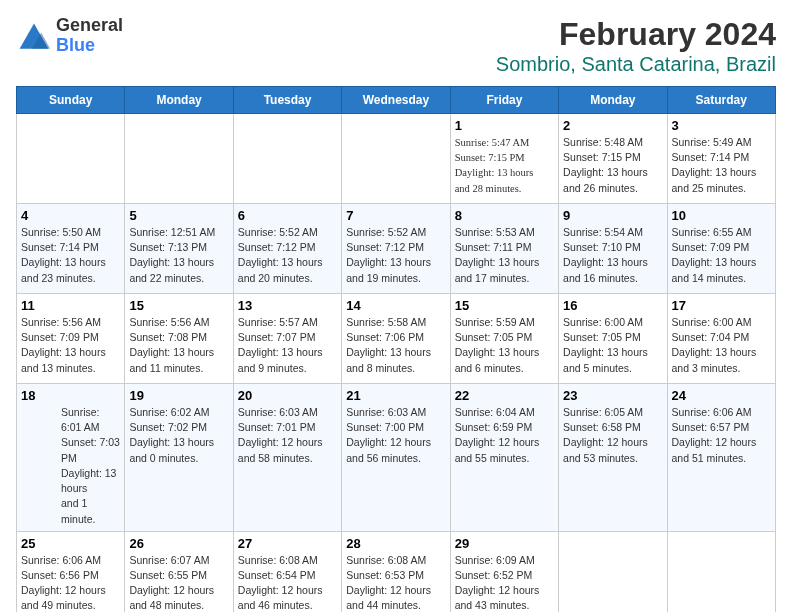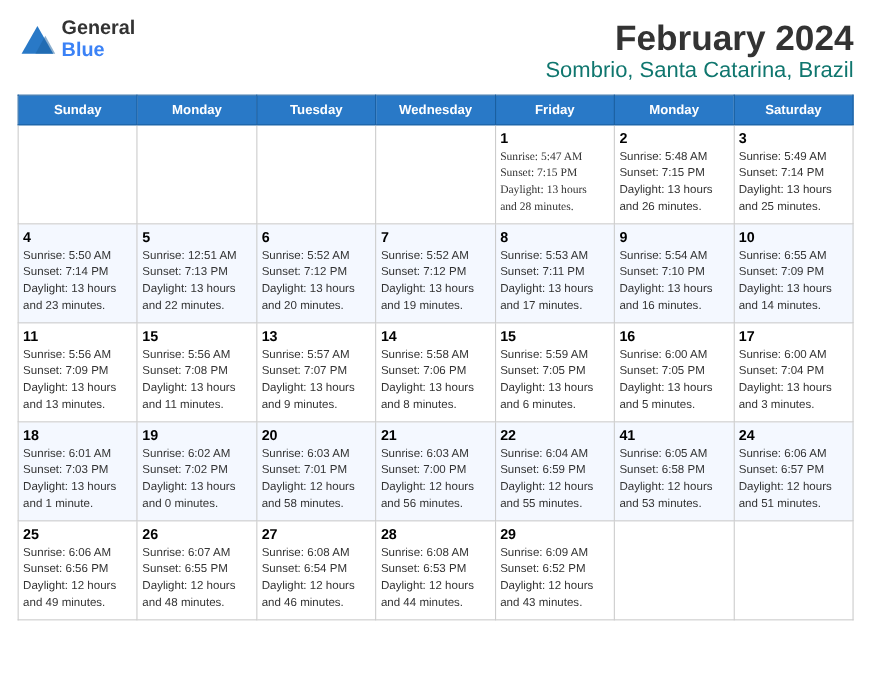--- a/index.html
+++ b/index.html
@@ -241,21 +241,21 @@
           <span class="day-num">17</span>
           <div class="day-detail" style="white-space: pre-line;">Sunrise: 6:00 AM
 Sunset: 7:04 PM
 Daylight: 13 hours
 and 3 minutes.</div>
         </td>
       </tr>
       <tr>
         <td>
           <span class="day-num">18</span>
-          <div class="day-detail" style="white-space: pre-line;">Sunrise: 6:01 AM
+          <div class="day-detail" style="white-space: pre-line; margin-left: 40px;">Sunrise: 6:01 AM
 Sunset: 7:03 PM
 Daylight: 13 hours
 and 1 minute.</div>
         </td>
         <td>
           <span class="day-num">19</span>
           <div class="day-detail" style="white-space: pre-line;">Sunrise: 6:02 AM
 Sunset: 7:02 PM
 Daylight: 13 hours
 and 0 minutes.</div>
@@ -275,21 +275,21 @@
 and 56 minutes.</div>
         </td>
         <td>
           <span class="day-num">22</span>
           <div class="day-detail" style="white-space: pre-line;">Sunrise: 6:04 AM
 Sunset: 6:59 PM
 Daylight: 12 hours
 and 55 minutes.</div>
         </td>
         <td>
-          <span class="day-num">41</span>
+          <span class="day-num">23</span>
           <div class="day-detail" style="white-space: pre-line;">Sunrise: 6:05 AM
 Sunset: 6:58 PM
 Daylight: 12 hours
 and 53 minutes.</div>
         </td>
         <td>
           <span class="day-num">24</span>
           <div class="day-detail" style="white-space: pre-line;">Sunrise: 6:06 AM
 Sunset: 6:57 PM
 Daylight: 12 hours

